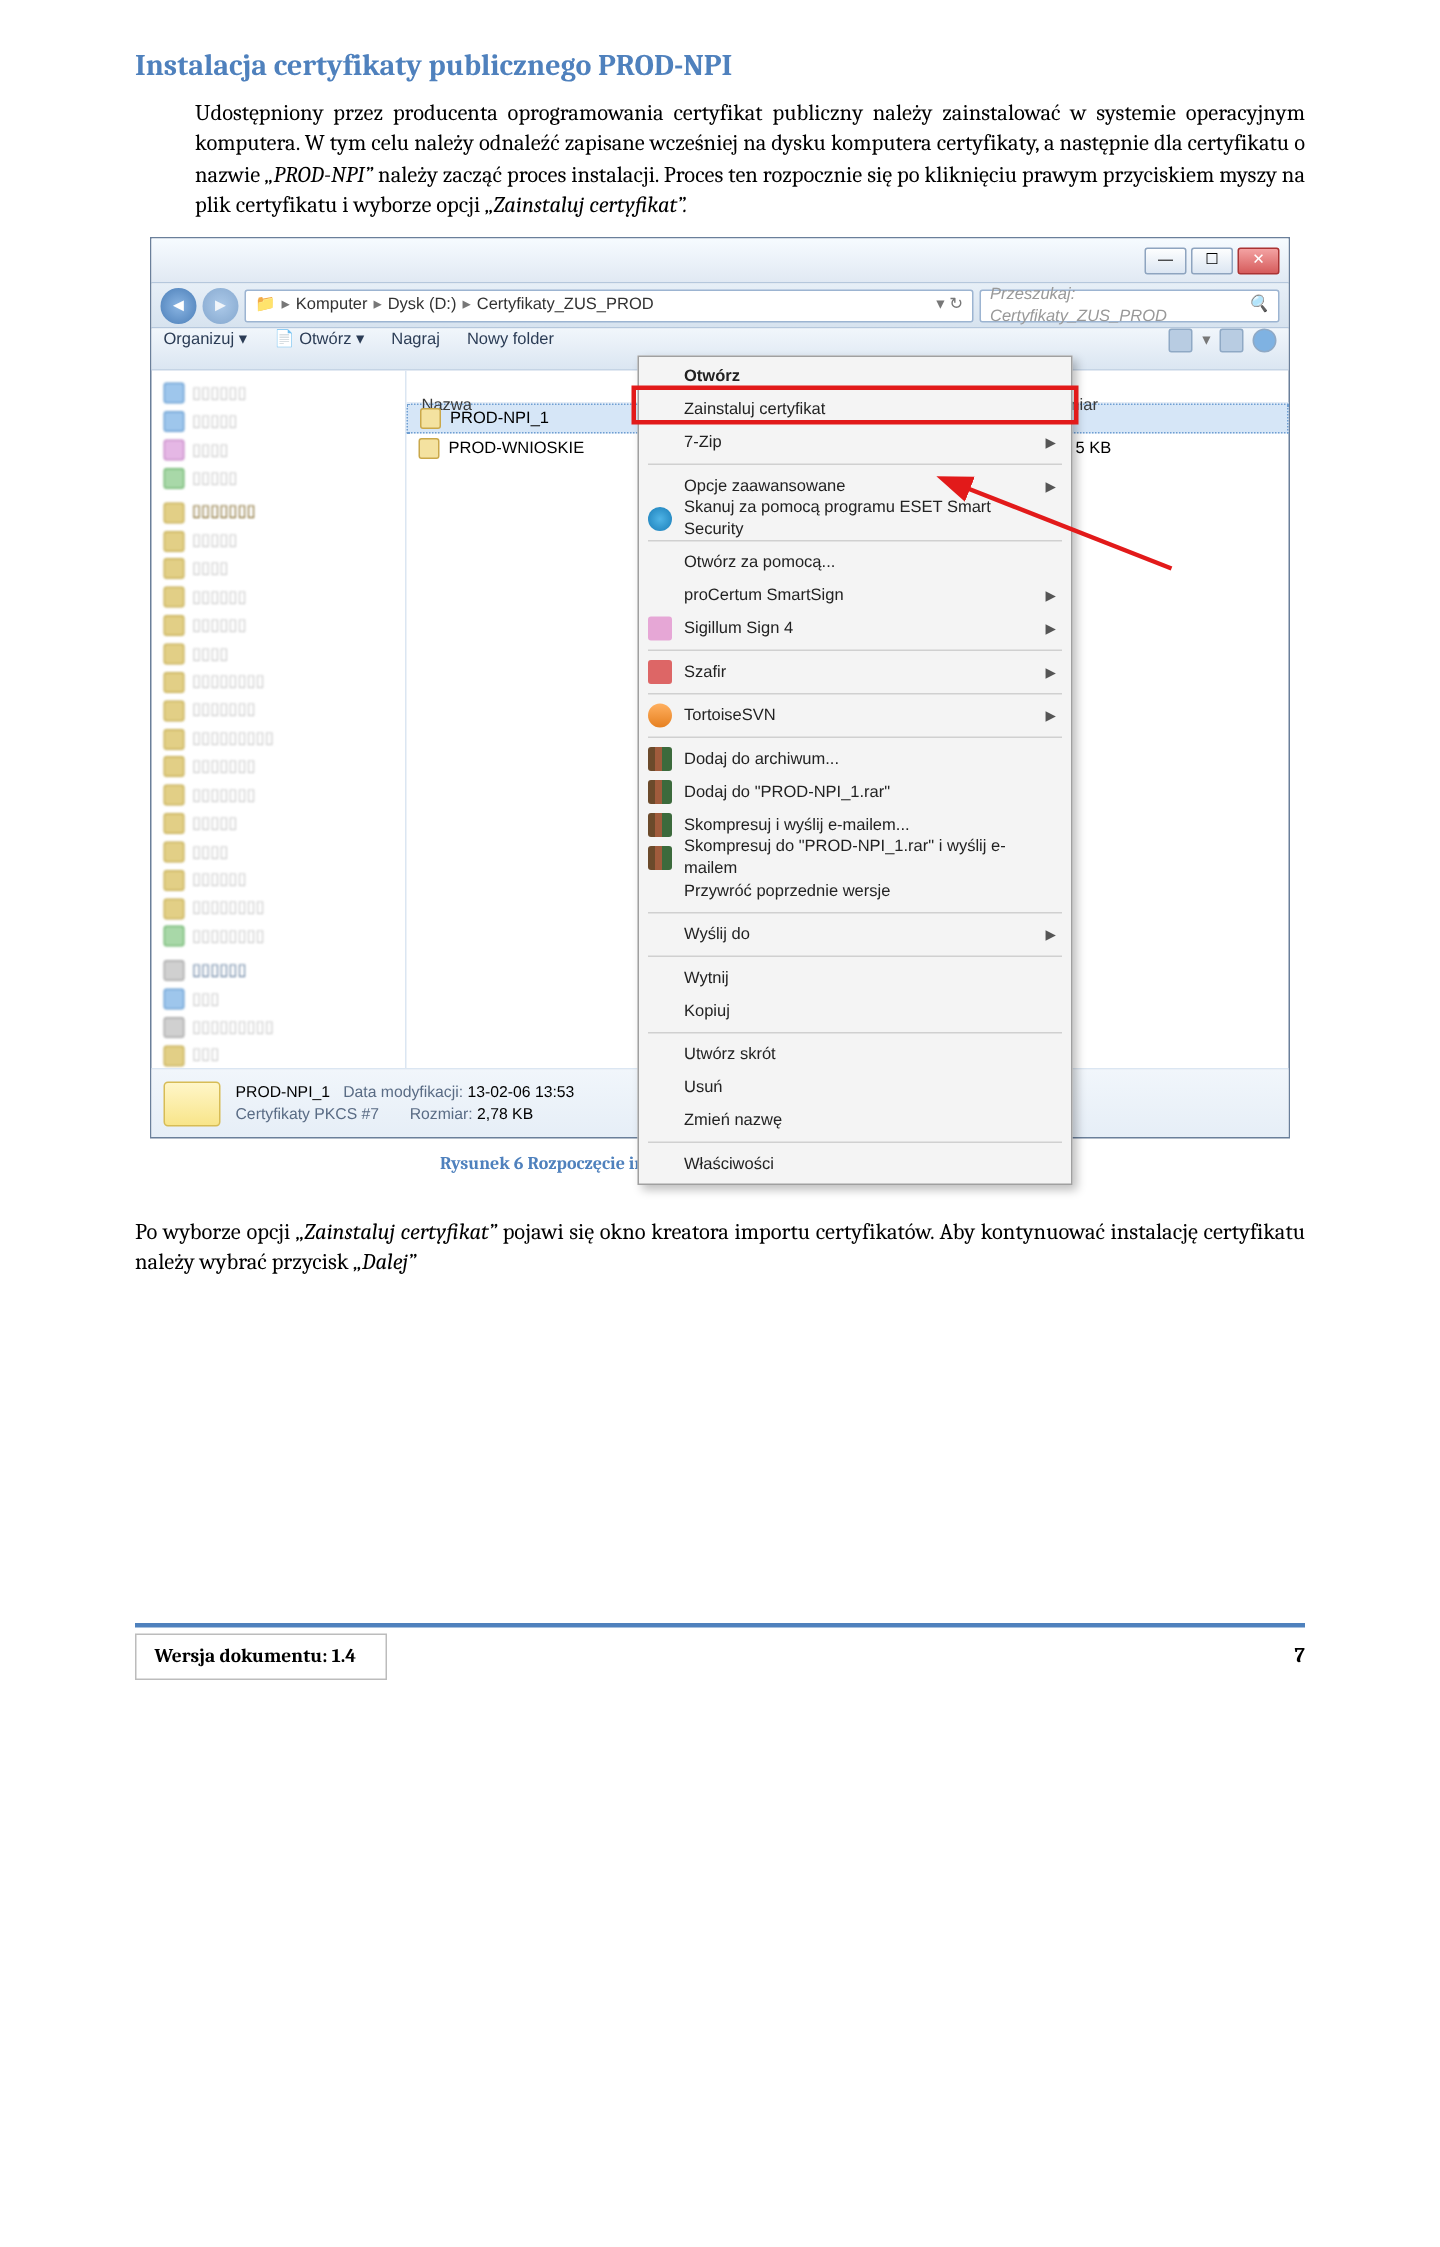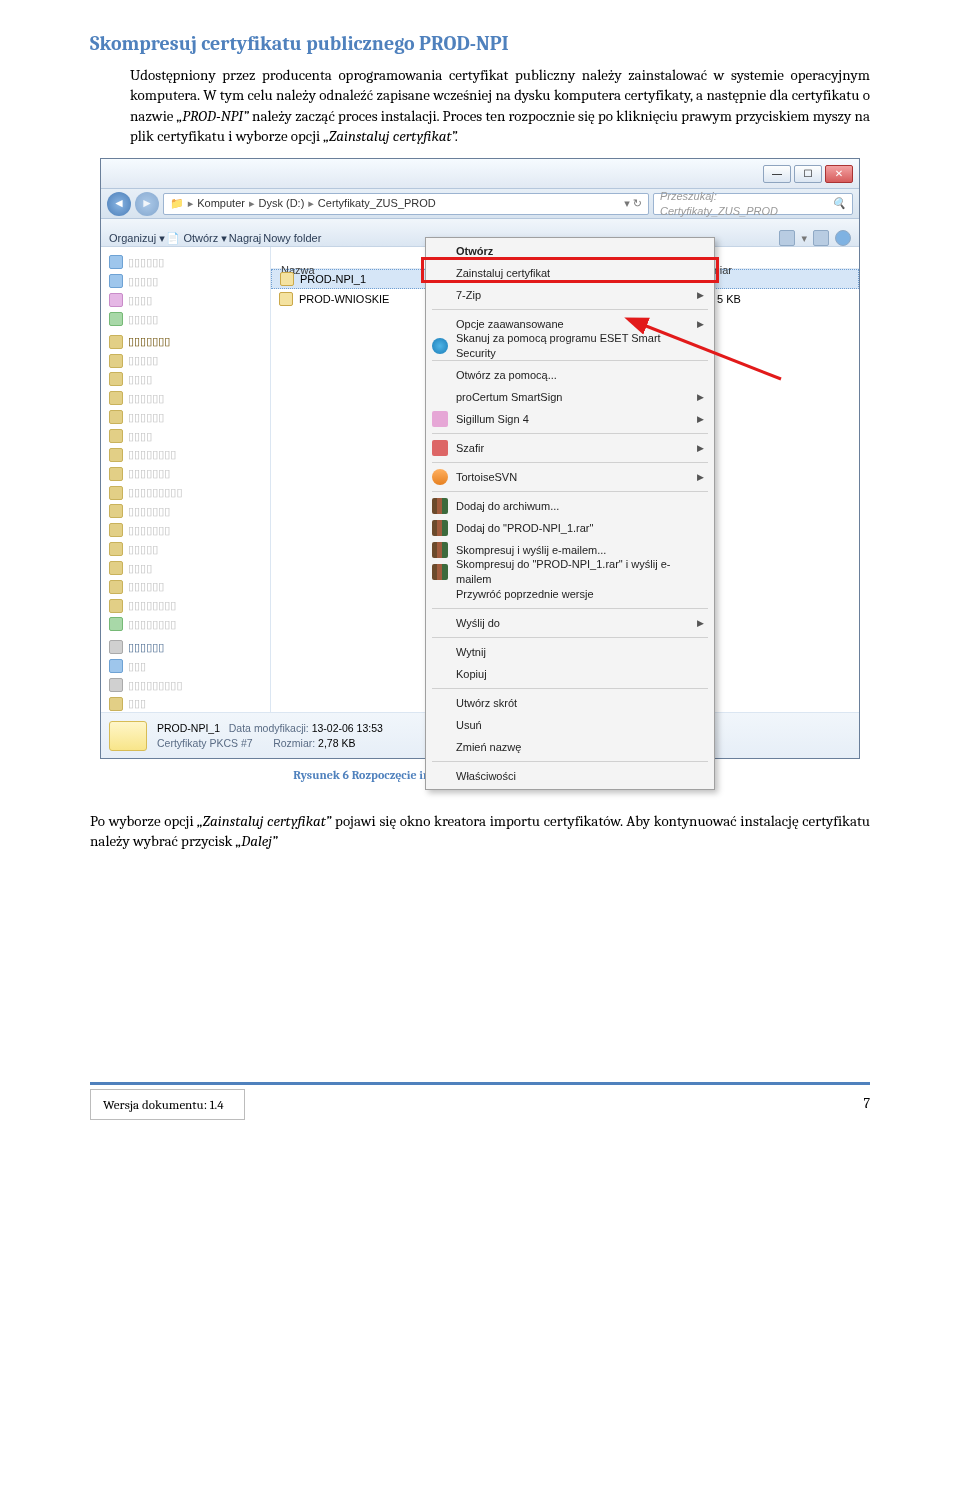--- a/index.html
+++ b/index.html
@@ -56,21 +56,21 @@
     background: linear-gradient(#e7eff7,#d7e3ef);
     border-bottom: 1px solid #b5c7dc;
     display:flex; align-items:center; padding:0 6px; gap:4px;
   }
   .navbtn { width:24px; height:24px; border-radius:50%; background: radial-gradient(#8ab5e3,#4a7db7); display:flex;align-items:center;justify-content:center;color:#fff;font-size:12px;}
   .pathbox { flex:1; height:22px; background:#fff; border:1px solid #9cb4d1; border-radius:2px; display:flex; align-items:center; padding:0 6px; gap:4px; color:#333;}
   .pathbox .chev{color:#777;}
   .searchbox{ width:200px; height:22px; background:#fff; border:1px solid #9cb4d1; border-radius:2px; display:flex; align-items:center; padding:0 6px; color:#999; font-style:italic;}
   .toolbar{
     height:28px; background: linear-gradient(#f1f6fb,#dbe6f2); border-bottom:1px solid #c5d4e5;
-    display:flex; align-items:flex-end; padding:0 8px; gap:2px; color:#2b3c55; font-size:11px;
+    display:flex; align-items:flex-start; padding:0 8px; gap:18px; color:#2b3c55; font-size:11px;
   }
   .tool-right{margin-left:auto; display:flex; gap:6px; align-items:center;}
   .smico{width:16px;height:16px;background:#b8cce2;border:1px solid #8fa9c5;border-radius:2px;}
   .explorer-body{display:flex; height:465px;}
   .sidebar{width:170px; border-right:1px solid #dbe6f2; padding:6px 4px; overflow:hidden;}
   .side-item{display:flex;align-items:center;gap:5px;padding:2px 4px;color:#c2c2c2;filter:blur(0.7px);}
   .side-ico{width:14px;height:14px;background:#e2cf86;border:1px solid #c9b25b;border-radius:2px;flex-shrink:0;}
   .side-ico.blue{background:#9ec6ec;border-color:#6ea2d4;}
   .side-ico.green{background:#a8d8a8;border-color:#76b976;}
   .side-ico.pink{background:#e5b7e5;border-color:#c98cc9;}
@@ -105,30 +105,30 @@
   .mico.np{background:#d6f0a6;border:1px solid #8fbc53;}
   .mico.eset{background:radial-gradient(#4fb4e6,#1a7db8);border-radius:50%;}
   .mico.pink{background:#e6a7d6;}
   .mico.red{background:#d66;}
   .mico.tort{background:linear-gradient(#ffb060,#e68020);border-radius:50%;}
 
   .caption{
     text-align:center;color:#4f81bd;font-weight:bold;font-size:12px;margin:8px 0 28px 0;font-family:Cambria,Georgia,serif;
   }
 
-  .footer-wrap{margin-top:230px;}
+  .footer-wrap{margin-top:230px;font-weight:bold;}
   .footer-line{height:3px;background:#4f81bd;border-top:1px solid #4f81bd;}
   .footer-row{display:flex;align-items:flex-start;padding-top:4px;}
   .footer-box{border:1px solid #bcbcbc;padding:6px 20px 6px 12px;font-size:13px;color:#000;}
   .footer-page{margin-left:auto;font-size:14px;padding-top:6px;}
 </style>
 </head>
 <body>
 
-<h2 class="section-title">Skompresuj certyfikatu publicznego PROD-NPI</h2>
+<h2 class="section-title">Instalacja certyfikaty publicznego PROD-NPI</h2>
 
 <p class="body-text indent">
   <span>Udostępniony przez producenta oprogramowania certyfikat publiczny należy zainstalować w systemie operacyjnym komputera. W tym celu należy odnaleźć zapisane wcześniej na dysku komputera certyfikaty, a następnie dla certyfikatu o nazwie </span><em class="it">„PROD-NPI”</em><span> należy zacząć proces instalacji. Proces ten rozpocznie się po kliknięciu prawym przyciskiem myszy na plik certyfikatu i wyborze opcji </span><em class="it">„Zainstaluj certyfikat”.</em>
 </p>
 
 <div class="screenshot">
   <div class="titlebar">
     <div class="winbtn">—</div>
     <div class="winbtn">☐</div>
     <div class="winbtn close">✕</div>

